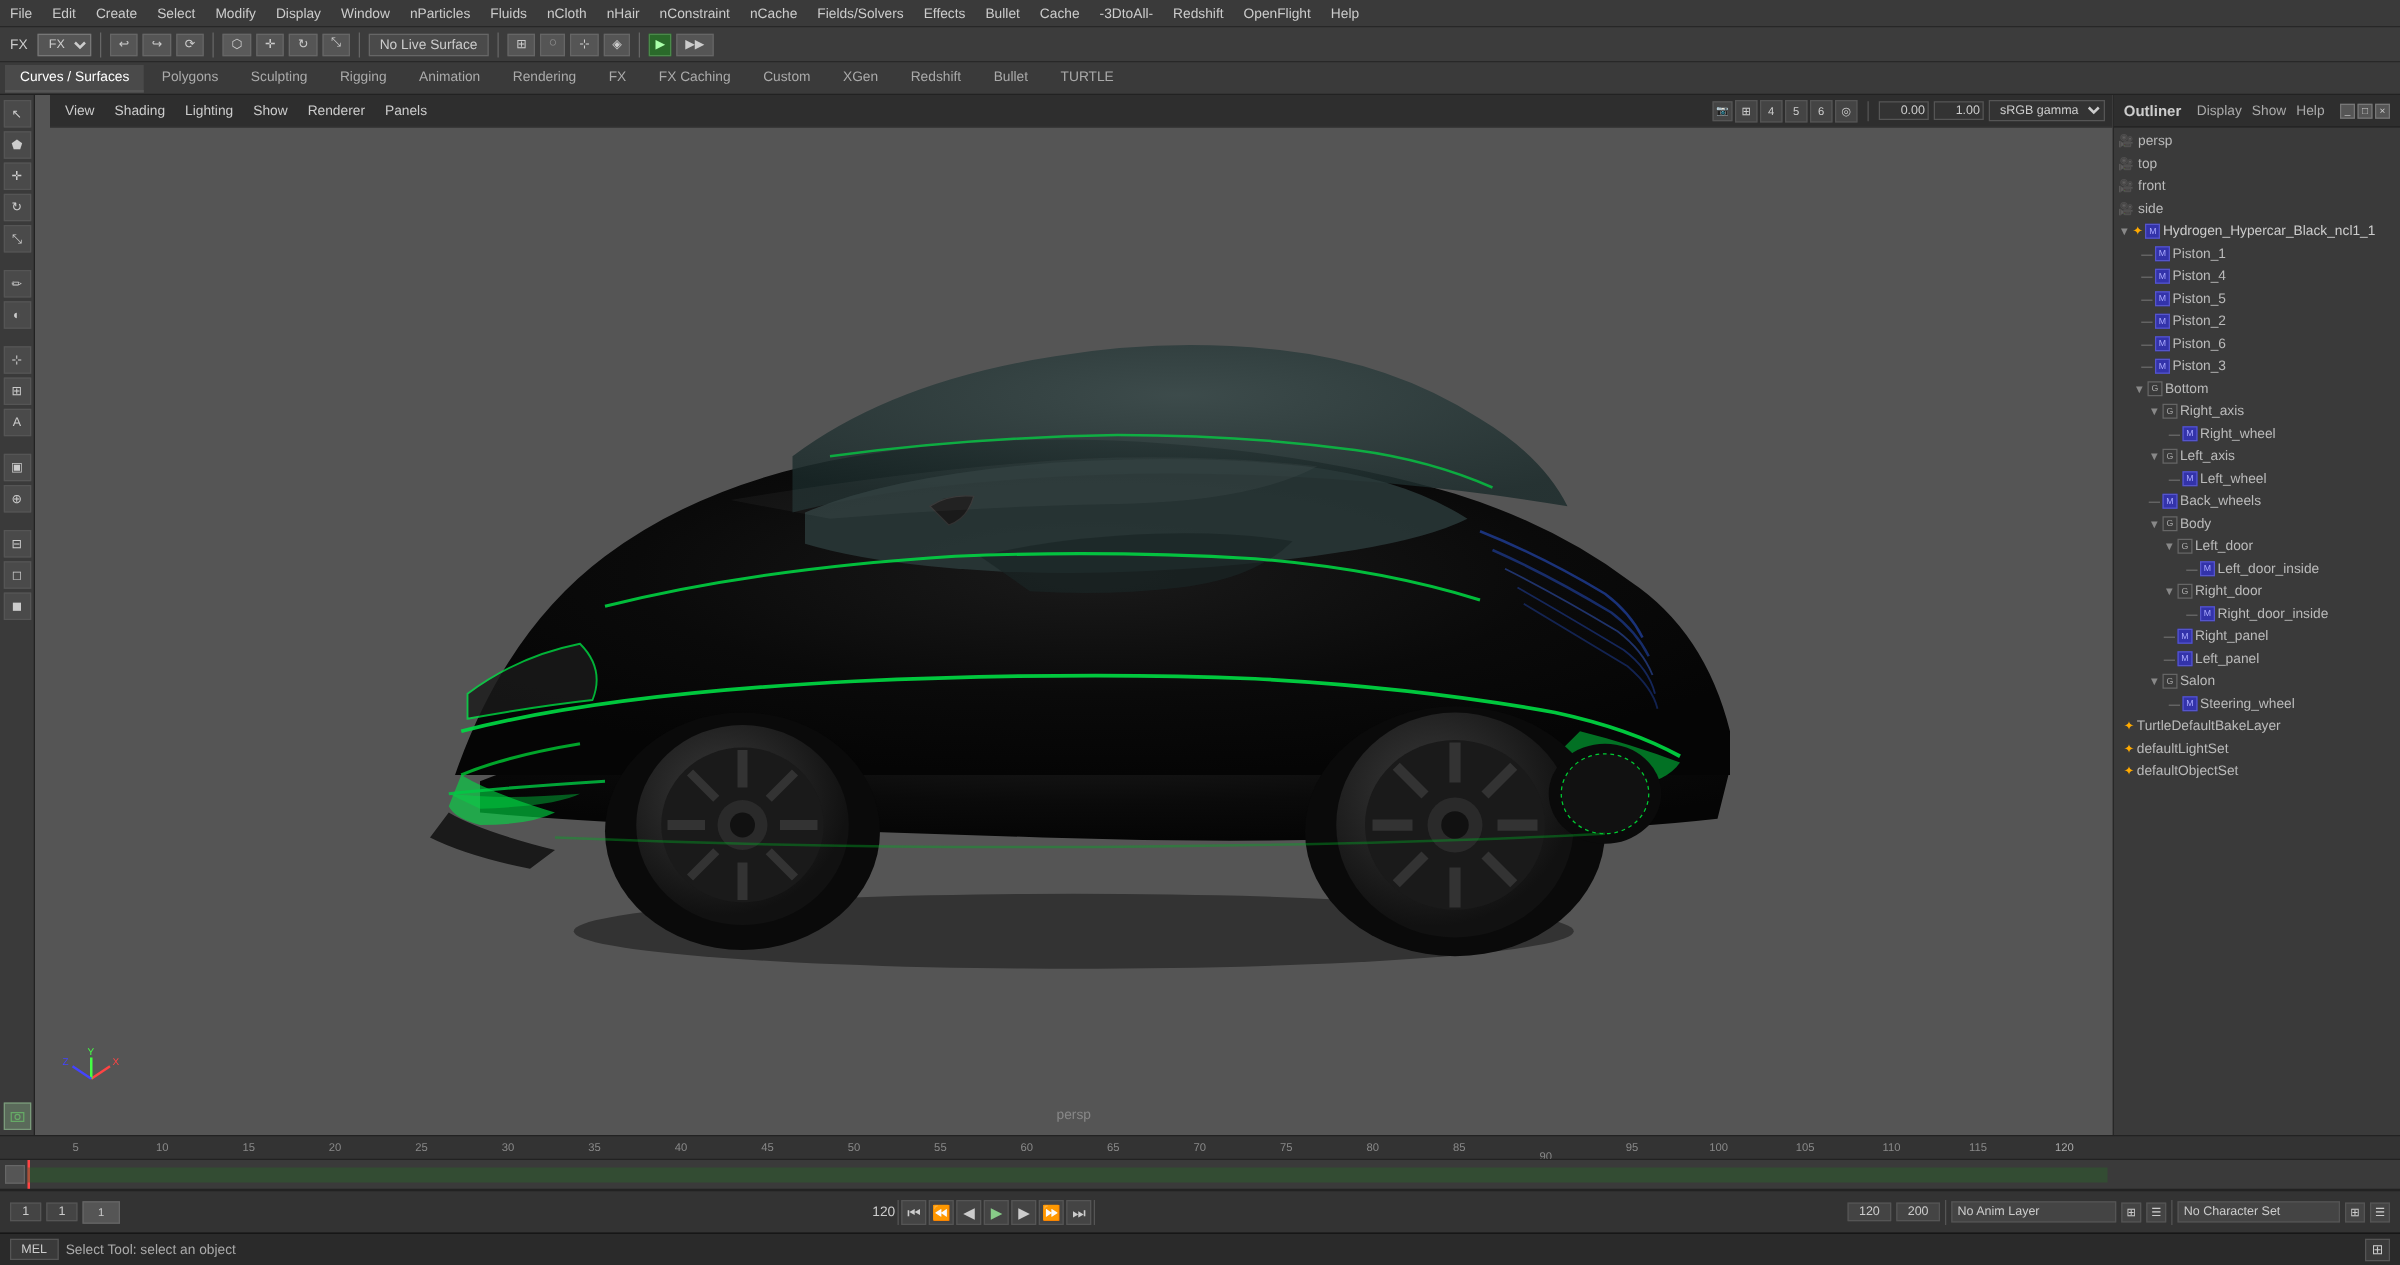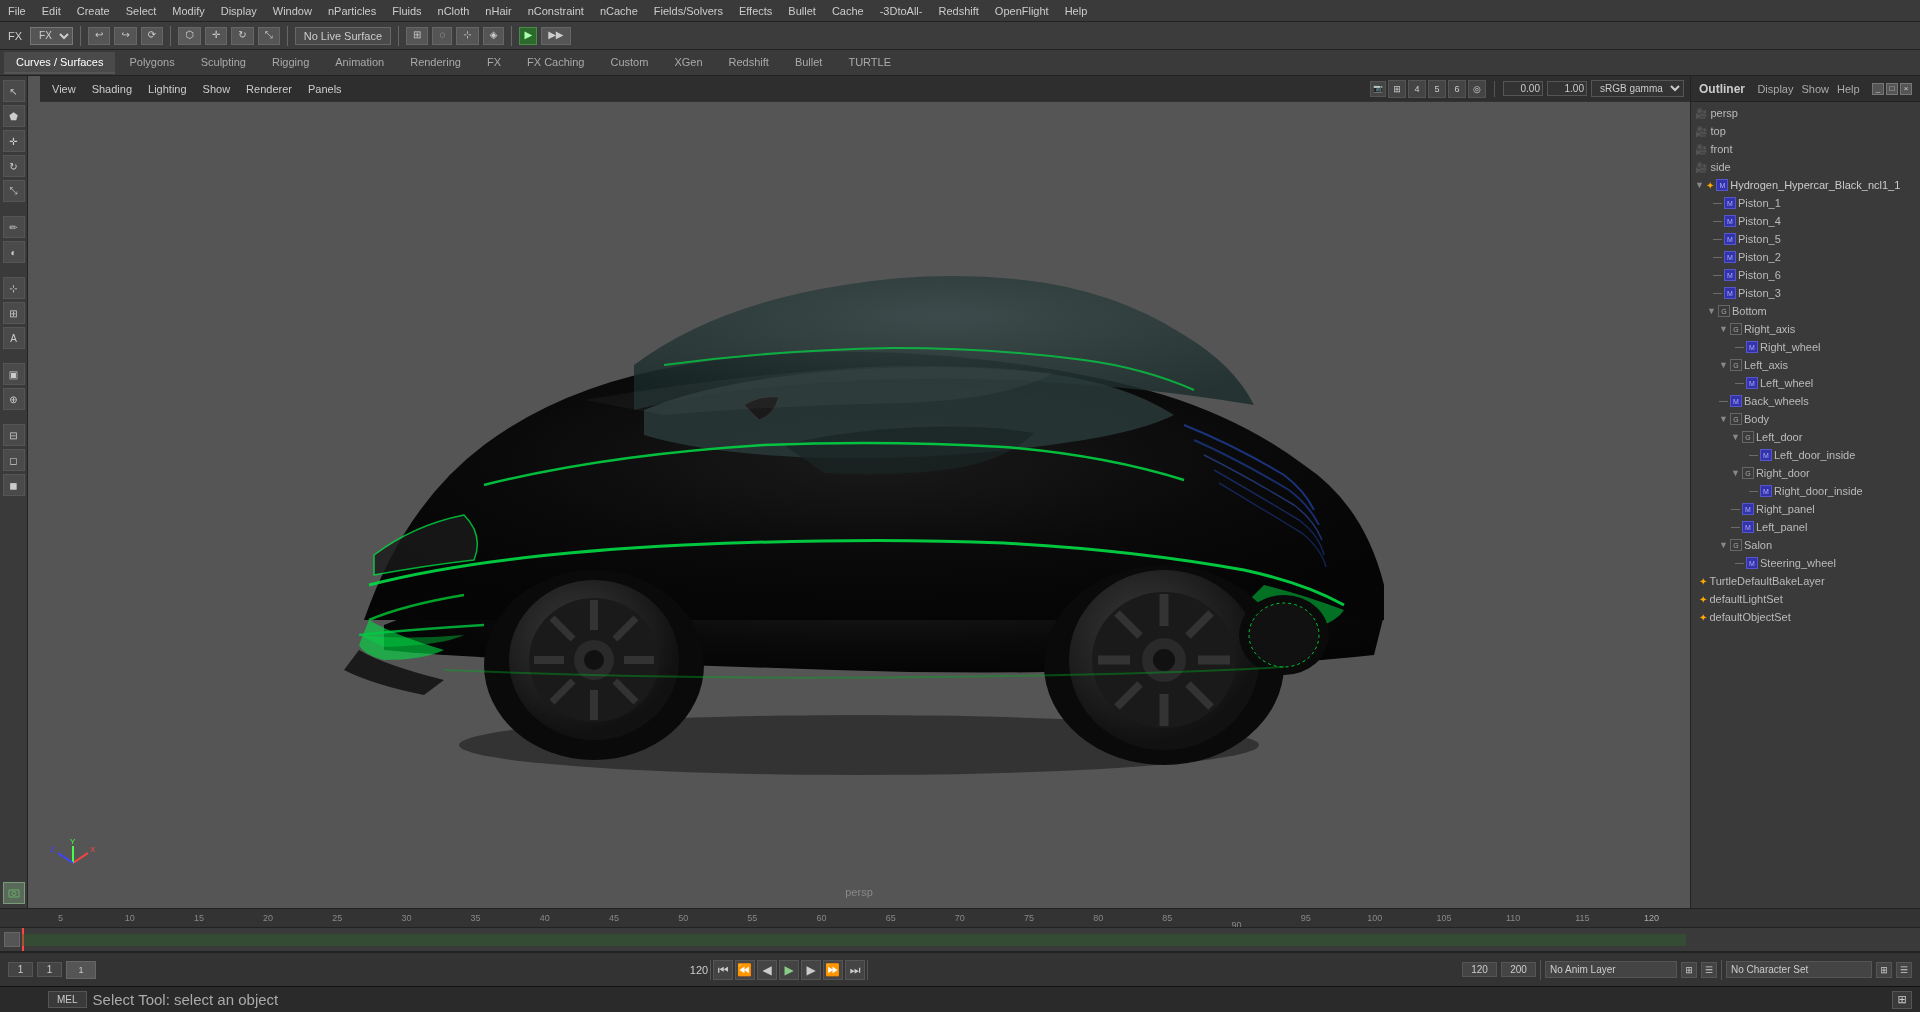--- a/index.html
+++ b/index.html
@@ -620,25 +620,25 @@
         <input class="bc-number" value="200" style="width: 35px; background: rgb(68, 68, 68); border: 1px solid rgb(85, 85, 85); color: rgb(204, 204, 204); font-size: 10px; padding: 1px; text-align: center;">
 
         <div style="width:1px;height:20px;background:#555;"></div>
 
         <input class="anim-layer-input" value="No Anim Layer" style="width: 132px; background: rgb(68, 68, 68); border: 1px solid rgb(85, 85, 85); color: rgb(204, 204, 204); font-size: 10px; padding: 2px 4px;">
         <div class="bottom-icon-btn" style="width:16px;height:16px;font-size:9px;">⊞</div>
         <div class="bottom-icon-btn" style="width:16px;height:16px;font-size:9px;">☰</div>
 
         <div style="width:1px;height:20px;background:#555;"></div>
 
-        <input class="char-set-input" value="No Character Set" style="width: 146px; background: rgb(68, 68, 68); border: 1px solid rgb(85, 85, 85); color: rgb(204, 204, 204); font-size: 10px; padding: 2px 4px;">
+        <input class="char-set-input" value="No Character Set" style="width: 130px; background: rgb(68, 68, 68); border: 1px solid rgb(85, 85, 85); color: rgb(204, 204, 204); font-size: 10px; padding: 2px 4px;">
         <div class="bottom-icon-btn" style="width:16px;height:16px;font-size:9px;">⊞</div>
         <div class="bottom-icon-btn" style="width:16px;height:16px;font-size:9px;">☰</div>
       </div>
 
       <div id="status-bar" style="height:26px;background:#2a2a2a;border-top:1px solid #111;display:flex;align-items:center;padding:0 8px;gap:6px;">
-        <div class="status-tab" style="background:#3a3a3a;border:1px solid #555;color:#ccc;font-size:10px;padding:2px 8px;cursor:pointer;margin-left:40px;">MEL</div>
-        <div class="status-text" style="color:#aaa;font-size:15px;flex:1;">Select Tool: select an object</div>
+        <div class="status-tab" style="background:#3a3a3a;border:1px solid #555;color:#ccc;font-size:10px;padding:2px 8px;cursor:pointer;">MEL</div>
+        <div class="status-text" style="color:#aaa;font-size:11px;flex:1;">Select Tool: select an object</div>
         <div style="width:20px;height:18px;background:#3a3a3a;border:1px solid #555;display:flex;align-items:center;justify-content:center;cursor:pointer;margin-left:auto;">⊞</div>
       </div>
     </div>
   </div>
 </div>
 
 </body></html>

